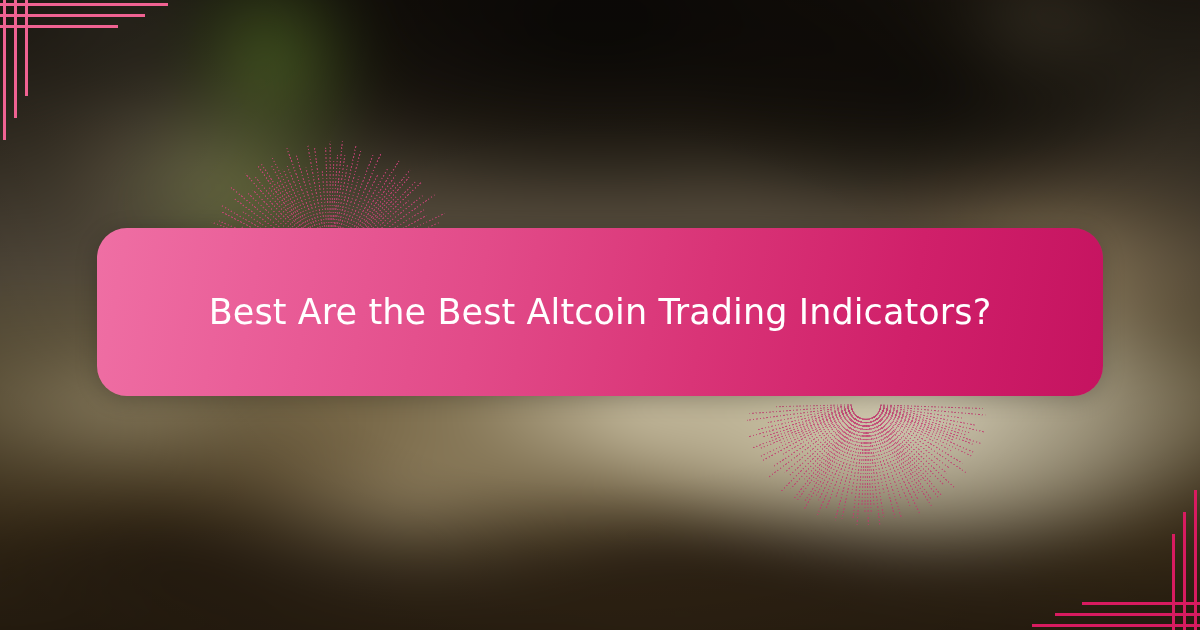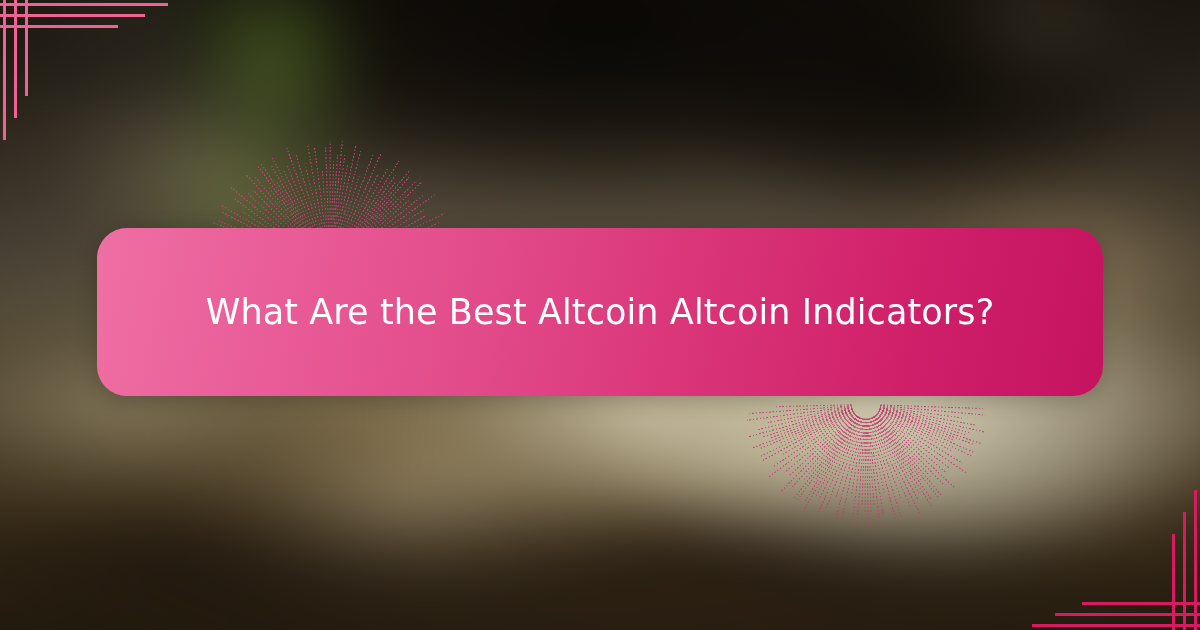--- a/index.html
+++ b/index.html
@@ -267,16 +267,16 @@
   <div id="corner-br" style="position: absolute; right: 0px; bottom: 0px; width: 200px; height: 180px;">
       <div class="corner-line" style="background: rgb(216, 27, 96); height: 3px; width: 168px; right: 0px; bottom: 3px;"></div>
       <div class="corner-line" style="background: rgb(216, 27, 96); height: 3px; width: 145px; right: 0px; bottom: 14px;"></div>
       <div class="corner-line" style="background: rgb(216, 27, 96); height: 3px; width: 118px; right: 0px; bottom: 25px;"></div>
       <div class="corner-line" style="background: rgb(216, 27, 96); width: 3px; height: 140px; bottom: 0px; right: 3px;"></div>
       <div class="corner-line" style="background: rgb(216, 27, 96); width: 3px; height: 118px; bottom: 0px; right: 14px;"></div>
       <div class="corner-line" style="background: rgb(216, 27, 96); width: 3px; height: 96px; bottom: 0px; right: 25px;"></div>
     </div>
 
   <div class="banner">
-    <div class="banner-title">What Are the Best Altcoin Altcoin Indicators?</div>
+    <div class="banner-title">Best Are the Best Altcoin Trading Indicators?</div>
   </div>
 
 </div>
 
 </body></html>

